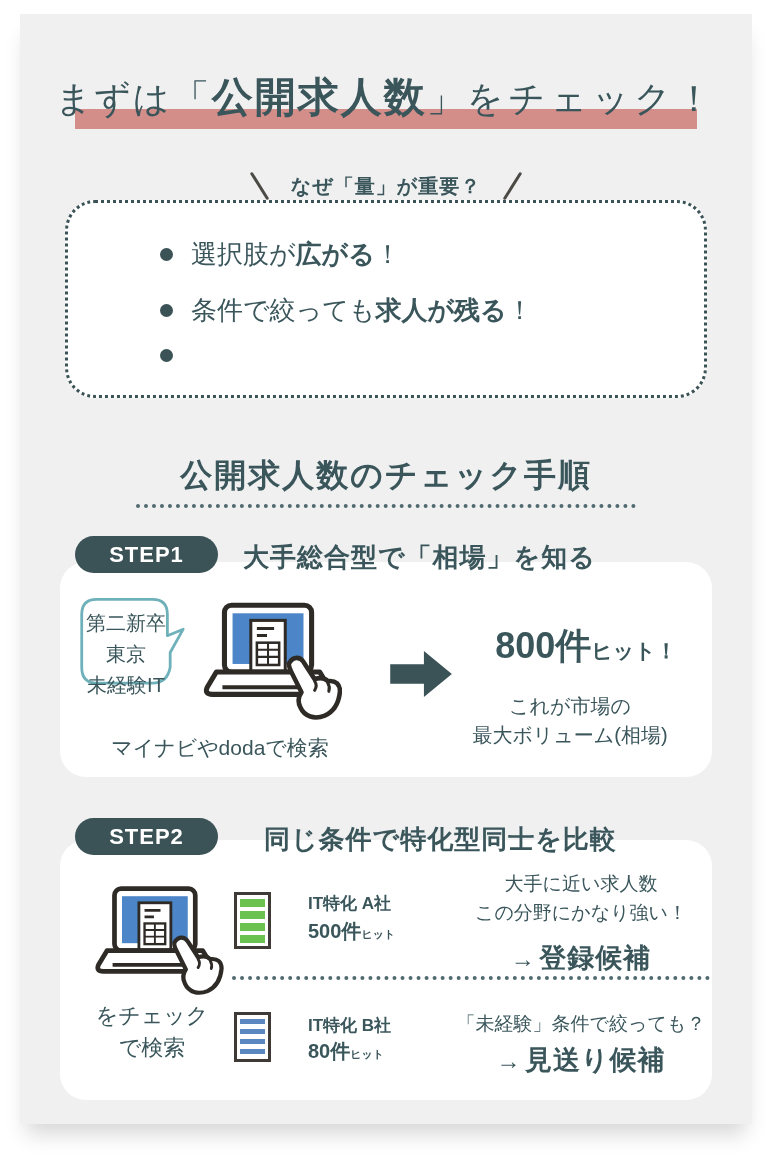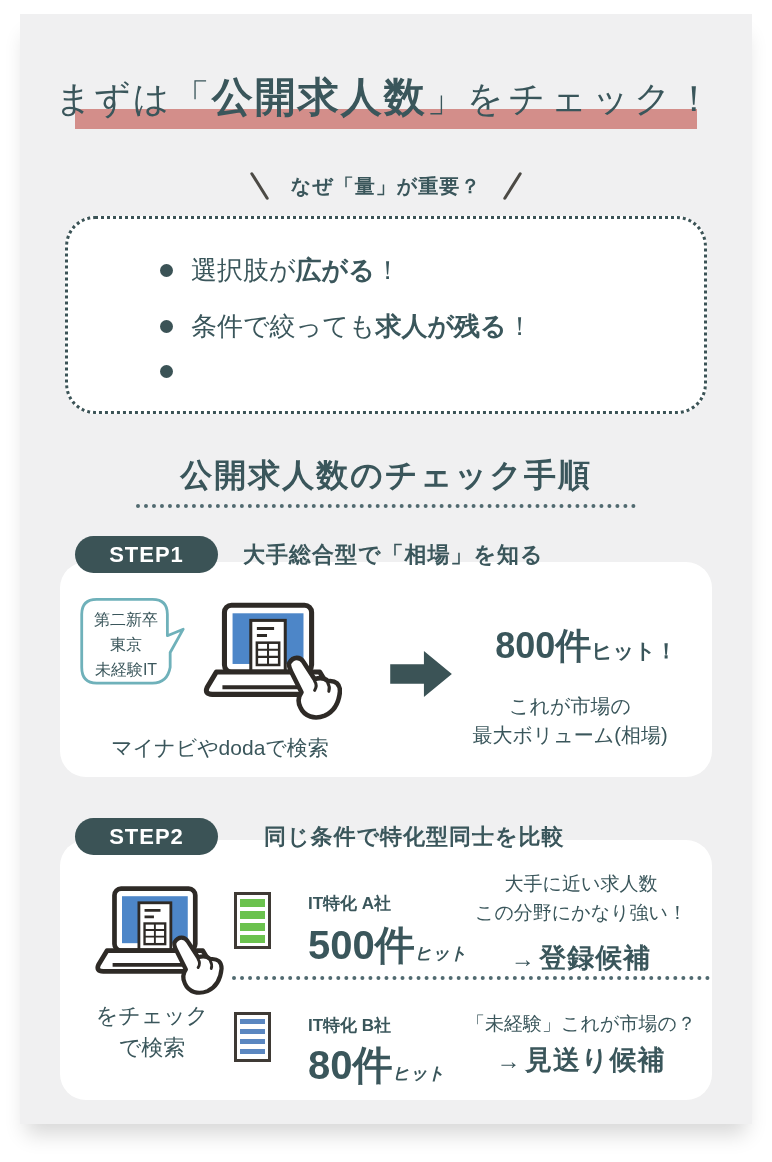--- a/index.html
+++ b/index.html
@@ -17,52 +17,52 @@
   .title .post { letter-spacing:5px; }
 
   
   .why { position:absolute; left:0; top:170px; width:100%; display:flex;
          align-items:center; justify-content:center; gap:30px; }
   .why-text { font-size:20px; font-weight:bold; letter-spacing:1px; }
   .slash { width:3px; height:32px; background:#4c4a45; border-radius:2px; }
   .slash-l { transform:rotate(-32deg); }
   .slash-r { transform:rotate(32deg); }
 
-  .benefits { position:absolute; left:65px; top:216px; width:642px; height:198px;
+  .benefits { position:absolute; left:65px; top:200px; width:642px; height:198px;
               box-sizing:border-box; background:#fff; border:3px dotted #3b5356;
               border-radius:30px; display:flex; flex-direction:column;
               justify-content:center; gap:21px; padding-left:92px; }
   .benefit { display:flex; align-items:center; gap:18px; font-size:26px; }
   .benefit .dot { width:13px; height:13px; border-radius:50%; background:#3b5356; flex:none; }
   .benefit b { font-weight:bold; }
 
   
   .proc-head { position:absolute; left:0; top:454px; width:100%; text-align:center;
                font-size:32px; font-weight:bold; letter-spacing:2px; }
   .proc-underline { position:absolute; left:136px; top:504px; width:500px;
                     border-top:4px dotted #516a70; }
 
   
   .badge { position:absolute; width:143px; height:37px; background:#3b5356; border-radius:19px;
            color:#fff; font-weight:bold; font-size:22px; letter-spacing:1px;
            display:flex; align-items:center; justify-content:center; z-index:3; }
   .badge1 { left:75px; top:536px; }
   .badge2 { left:75px; top:818px; }
-  .step-head { position:absolute; font-size:22px; font-weight:bold; letter-spacing:1px; z-index:3;text-align:center; }
+  .step-head { position:absolute; font-size:26px; font-weight:bold; letter-spacing:1px; z-index:3;text-align:center; }
   .step-head1 { left:243px; top:540px; }
   .step-head2 { left:256px; top:822px;margin-left:8px; }
 
   .card { position:absolute; left:60px; width:652px; background:#fff; border-radius:26px; }
   .card1 { top:562px; height:215px; }
   .card2 { top:840px; height:260px; }
   .card > div, .card > svg { position:absolute; }
 
   
   .bubble-svg { left:18px; top:34px; width:108px; height:98px; }
-  .bubble-text { left:18px; top:46px; width:96px; text-align:center; font-size:16px; line-height:1.55; }
+  .bubble-text { left:18px; top:46px; width:96px; text-align:center; font-size:20px; line-height:1.55; }
   .laptop1 { left:130px; top:38px; width:152px; height:134px; }
   .caption1 { left:10px; top:172px; width:300px; text-align:center; font-size:21px; }
   .arrow-svg { left:330px; top:86px; width:64px; height:52px; }
   .result { left:400px; top:60px; width:252px; text-align:center; white-space:nowrap; }
   .result-num { font-size:36px; font-weight:bold; }
   .result-suf { font-size:21px; font-weight:bold; }
   .note { left:384px; top:130px; width:252px; text-align:center; font-size:20px; line-height:1.45; }
 
   
   .laptop2 { left:22px; top:44px; width:142px; height:124px; }
@@ -71,22 +71,22 @@
   .icon-a { left:174px; top:52px; width:37px; height:57px; }
   .icon-a .stripe { height:8px; background:#6bc24e; margin-bottom:4px; }
   .icon-b { left:174px; top:172px; width:37px; height:50px; }
   .icon-b .stripe { height:5px; background:#5b87c0; margin-bottom:5px; }
   .company { font-size:17px; font-weight:bold; white-space:nowrap; }
   .company-a { left:248px; top:52px; }
   .company-b { left:248px; top:174px; }
   .count { white-space:nowrap; }
   .count-a { left:248px; top:78px; }
   .count-b { left:248px; top:198px; }
-  .count-num { font-size:40px; font-weight:bold; }
-  .count-suf { font-size:17px; font-weight:bold;font-style:italic; }
+  .count-num { font-size:20px; font-weight:bold; }
+  .count-suf { font-size:11px; font-weight:bold; }
   .comment { left:390px; width:262px; text-align:center; font-size:19px; line-height:1.5; }
   .comment-a { top:30px; }
   .comment-b { top:170px; }
   .verdict { left:390px; width:262px; text-align:center; white-space:nowrap; }
   .verdict-a { top:100px; }
   .verdict-b { top:202px; }
   .verdict-arrow { font-size:24px; }
   .verdict-label { font-size:27px; font-weight:bold; letter-spacing:1px; }
   .divider { left:172px; top:136px; width:478px; border-top:4px dotted #516a70; }
 </style>
@@ -200,17 +200,17 @@
 
     <div class="list-icon icon-b">
       <div class="stripe"></div>
         <div class="stripe"></div>
         <div class="stripe"></div>
         <div class="stripe"></div>
     </div>
     <div class="company company-b">IT特化 B社</div>
     <div class="count count-b"><span class="count-num">80件</span><span class="count-suf">ヒット</span></div>
     <div class="comment comment-b">
-      <div>「未経験」これが市場の？</div>
+      <div>「未経験」条件で絞っても？</div>
     </div>
     <div class="verdict verdict-b"><span class="verdict-arrow">→</span> <span class="verdict-label">見送り候補</span></div>
   </div>
 </div>
 
 </body></html>

